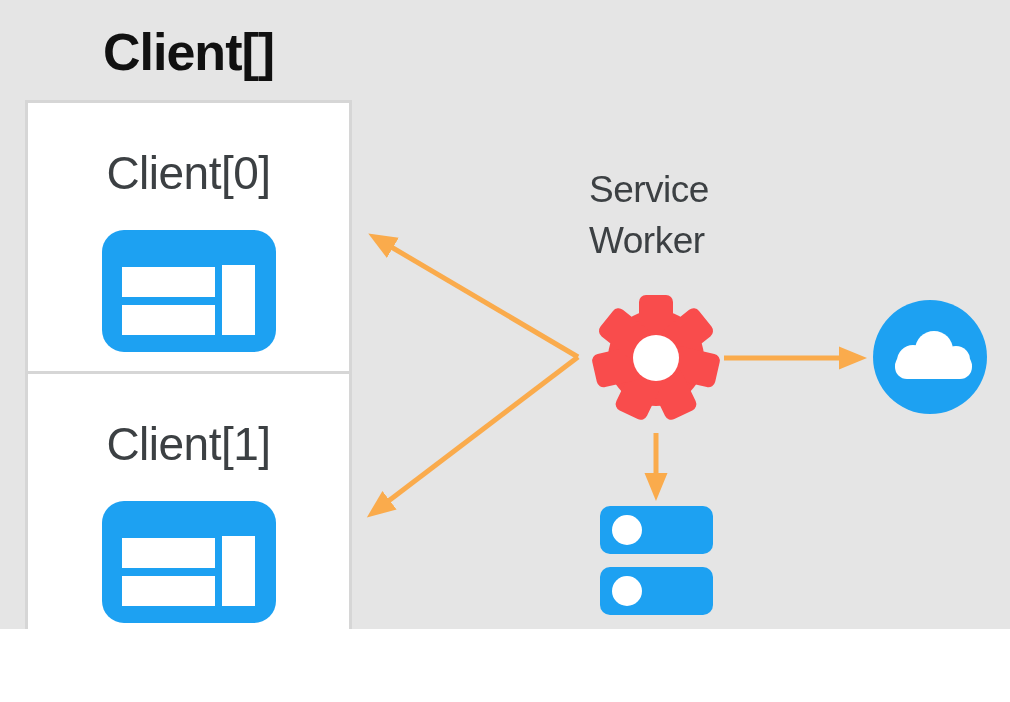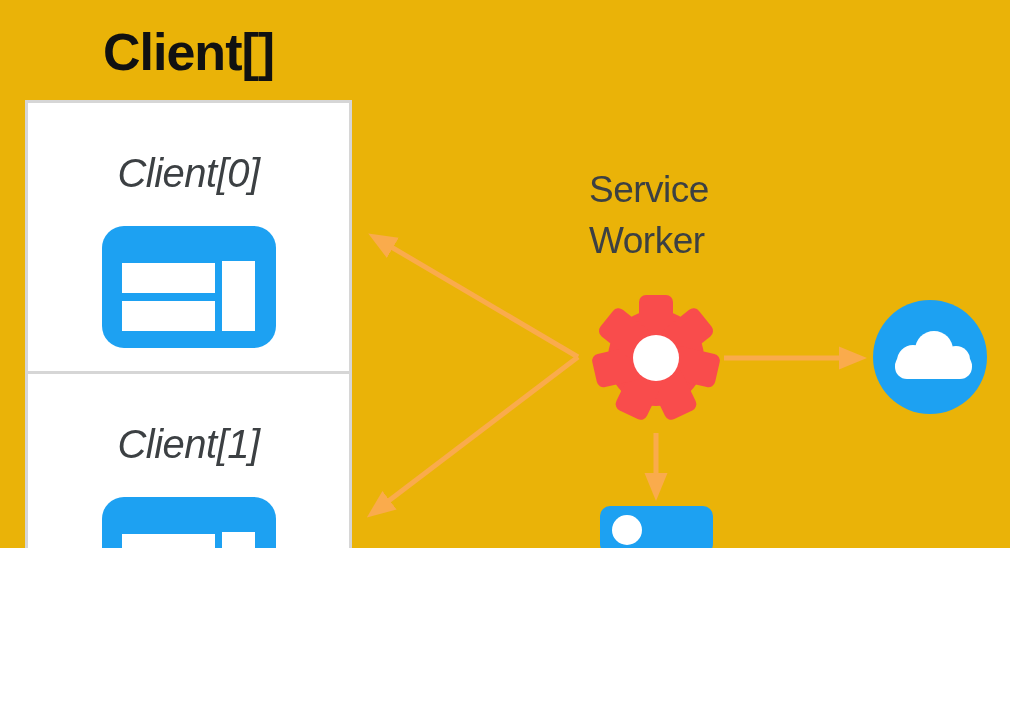--- a/index.html
+++ b/index.html
@@ -1,19 +1,19 @@
 <!DOCTYPE html>
 <html><head>
 <meta charset="utf-8">
 <style>
   html,body{margin:0;padding:0;background:#fff;}
   .canvas{
     position:relative;
-    width:1010px;height:548px;
-    background:#eab308;
+    width:1010px;height:629px;
+    background:#e5e5e5;
     overflow:hidden;
     font-family:"Liberation Sans", sans-serif;
   }
   .title{
     position:absolute;
     left:103px;top:22px;
     font-size:52px;
     font-weight:700;
     letter-spacing:-1px;
   }
@@ -29,23 +29,22 @@
     background:#fff;
     display:flex;
     flex-direction:column;
     align-items:center;
     justify-content:center;
     padding-top:24px;
     row-gap:30px;
   }
   .client-box + .client-box{margin-top:-3px;}
   .client-label{
-    font-size:40px;
+    font-size:46px;
     letter-spacing:-0.5px;
-    font-style:italic;
   }
   .sw-label{
     position:absolute;
     left:589px;top:164px;
     width:175px;
     font-size:37px;
     line-height:51px;
     letter-spacing:-0.5px;
   }
   .abs{position:absolute;}

